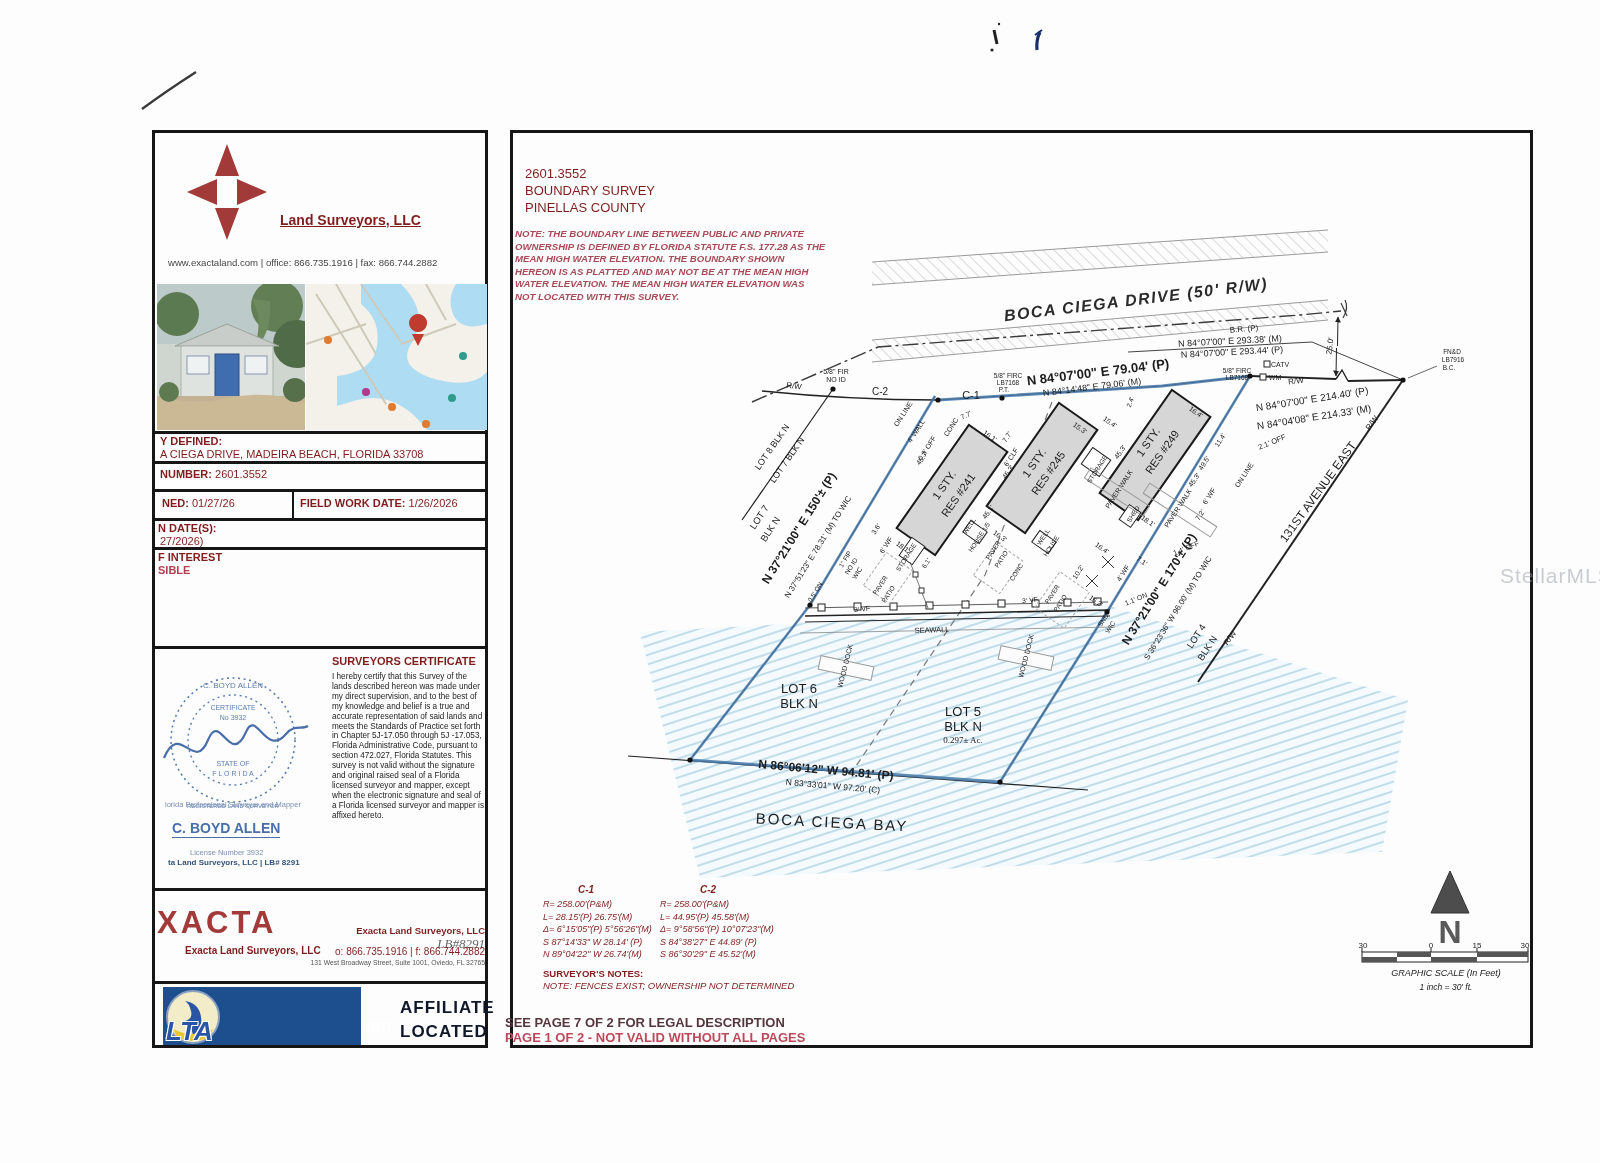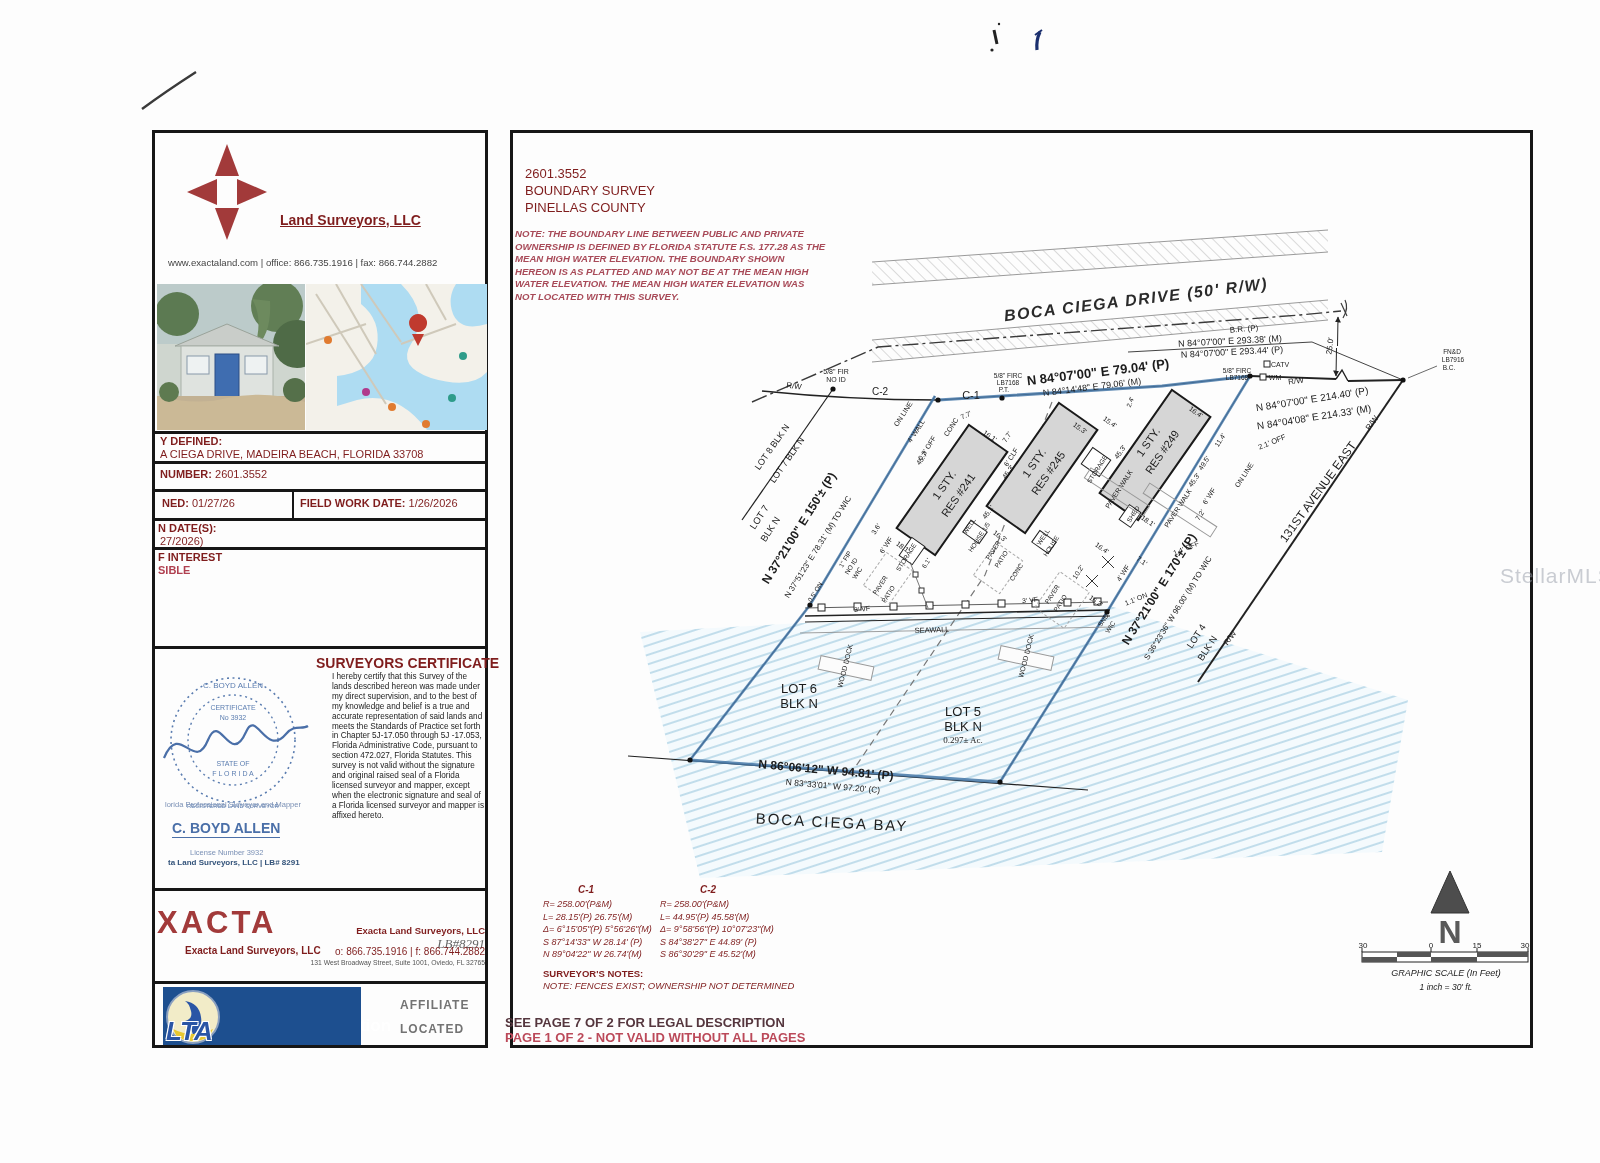--- a/index.html
+++ b/index.html
@@ -25,21 +25,21 @@
   .dl.north{color:#5a5a5a;font-weight:bold;}
   
   .rednote{position:absolute;font-size:9.6px;line-height:12.6px;font-weight:bold;font-style:italic;color:#a84a58;width:312px;}
   .pre{white-space:pre-line;}
   svg{position:absolute;left:0;top:0;}
   #labels{position:absolute;left:0;top:0;width:1600px;height:1163px;pointer-events:none;z-index:6;}
   #watermark{position:absolute;left:1500px;top:564px;font-size:21px;color:rgba(150,156,168,0.5);
              letter-spacing:1px;z-index:9;white-space:nowrap;}
   .flta-banner{position:absolute;left:163px;top:987px;width:198px;height:58px;background:#1d4f8f;z-index:4;}
   .flta-text{position:absolute;color:#fff;font-weight:bold;font-size:17px;white-space:nowrap;}
-  .affil{position:absolute;color:#737373;font-weight:bold;font-size:12px;letter-spacing:1px;white-space:nowrap;}
+  .affil{position:absolute;color:#0f172a;font-weight:bold;font-size:17px;letter-spacing:1px;white-space:nowrap;}
   .lta{position:absolute;left:166px;top:1016px;font-size:26px;font-weight:bold;font-style:italic;color:#2a55a5;
        text-shadow:1px 1px 0 #fff,-1px -1px 0 #fff,1px -1px 0 #fff,-1px 1px 0 #fff;z-index:6;}
 </style>
 </head>
 <body>
 
 <div id="page">
 
   <svg width="1600" height="1163" viewBox="0 0 1600 1163">
     <defs>
@@ -413,21 +413,21 @@
   </div>
   <div class="sb" style="left:300px;top:497px;">
     <b>FIELD WORK DATE:</b>
     <span>1/26/2026</span>
   </div>
   <div class="sb bold" style="left:158px;top:522px;">N DATE(S):</div>
   <div class="sb" style="left:160px;top:535px;">27/2026)</div>
   <div class="sb bold" style="left:158px;top:551px;">F INTEREST</div>
   <div class="sb bold" style="left:158px;top:564px;color:#b04050;">SIBLE</div>
 
-  <div class="sb bold" style="left:316px;top:655px;font-size:14px;">SURVEYORS CERTIFICATE</div>
+  <div class="sb bold" style="left:332px;top:655px;font-size:11px;">SURVEYORS CERTIFICATE</div>
   <div id="cert-body">I hereby certify that this Survey of the lands described hereon was made under my direct supervision, and to the best of my knowledge and belief is a true and accurate representation of said lands and meets the Standards of Practice set forth in Chapter 5J-17.050 through 5J -17.053, Florida Administrative Code, pursuant to section 472.027, Florida Statutes. This survey is not valid without the signature and original raised seal of a Florida licensed surveyor and mapper, except when the electronic signature and seal of a Florida licensed surveyor and mapper is affixed hereto.</div>
 
   <svg width="150" height="160" style="left:160px;top:662px;" viewBox="0 0 150 160">
     <circle cx="73" cy="78" r="62" fill="none" stroke="#5b7db0" stroke-width="1.6" stroke-dasharray="2 3.6"></circle>
     <circle cx="73" cy="78" r="45" fill="none" stroke="#5b7db0" stroke-width="1.4" stroke-dasharray="2 3.6"></circle>
     <g fill="#5b7db0" text-anchor="middle" font-family="Liberation Sans, sans-serif">
       <text x="73" y="26" font-size="8">C.  BOYD  ALLEN</text>
       <text x="73" y="48" font-size="7">CERTIFICATE</text>
       <text x="73" y="58" font-size="7">No 3932</text>
       <text x="73" y="104" font-size="7">STATE OF</text>

